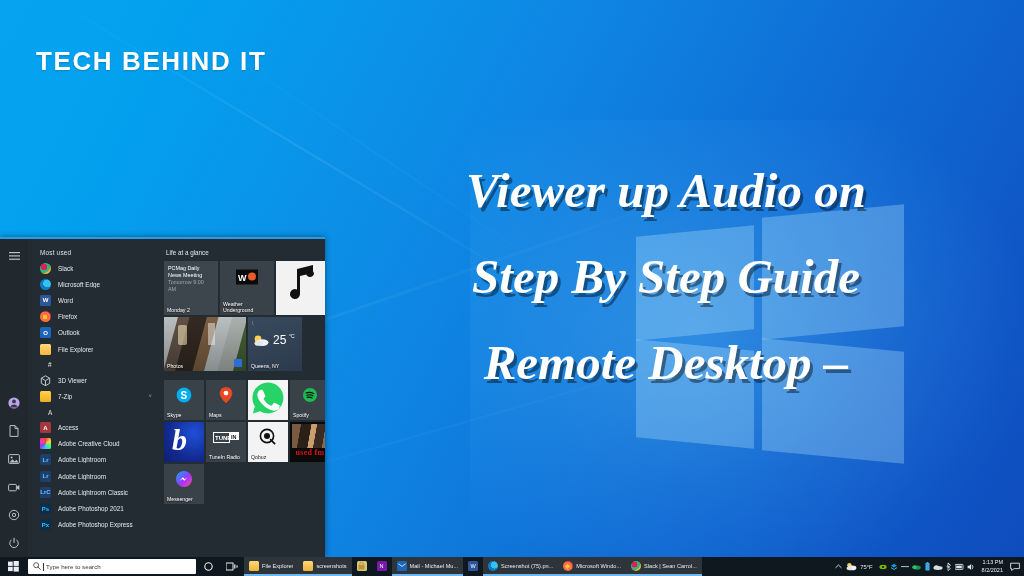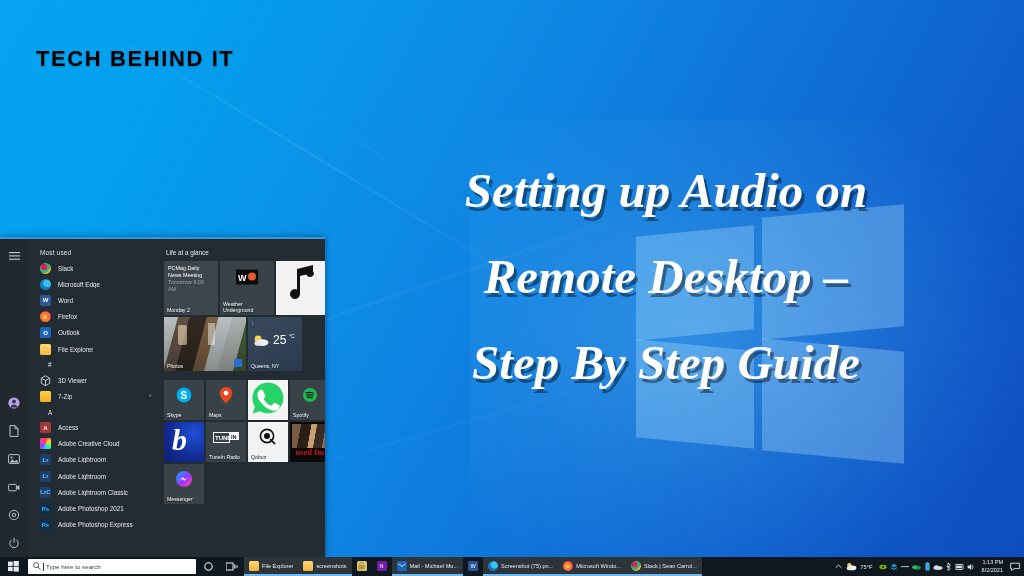--- a/index.html
+++ b/index.html
@@ -40,21 +40,21 @@
   #winlogo{ position:absolute; left:636px; top:205px; width:268px; height:240px; pointer-events:none; }
   #winlogo .pane{ position:absolute; background:rgba(190,235,255,.30); }
   #winlogo .p1{ left:0;    top:26px; width:118px; height:104px; transform:skewY(-5.5deg); }
   #winlogo .p2{ left:126px; top:6px;  width:142px; height:122px; transform:skewY(-5.5deg); }
   #winlogo .p3{ left:0;    top:140px; width:118px; height:98px;  transform:skewY(5.5deg); }
   #winlogo .p4{ left:126px; top:140px; width:142px; height:112px; transform:skewY(5.5deg); }
 
   
   #brand{
     position:absolute; left:36px; top:46px;
-    color:#000000; font-size:22px; font-weight:bold; letter-spacing:1.6px;
+    color:#ffffff; font-size:26px; font-weight:bold; letter-spacing:1.6px;
     text-shadow:0 1px 2px rgba(0,0,0,.18);
   }
 
   
   #headline{
     position:absolute; left:380px; top:148px; width:572px;
     text-align:center; color:#fff;
     font-family:"Liberation Serif", serif;
     font-weight:bold; font-style:italic;
     font-size:49px; line-height:86px;
@@ -147,23 +147,23 @@
     <div class="pane p1"></div>
       <div class="pane p2"></div>
     <div class="pane p3"></div>
       <div class="pane p4"></div>
   </div>
 </div>
 
 <div id="brand">TECH BEHIND IT</div>
 
 <div id="headline">
-  <span class="ln">Setting up Audio on</span>
+  <span class="ln">Viewer up Audio on</span>
+  <span class="ln">Step By Step Guide</span>
   <span class="ln">Remote Desktop –</span>
-  <span class="ln">Step By Step Guide</span>
 </div>
 
 <div id="startmenu">
 
   <div id="rail">
     <div class="ricon">
       <svg width="11" height="8" viewBox="0 0 11 8">
           <rect y="0" width="11" height="1.2" fill="#b9c2ca"></rect>
           <rect y="3.3" width="11" height="1.2" fill="#b9c2ca"></rect>
           <rect y="6.6" width="11" height="1.2" fill="#b9c2ca"></rect>

